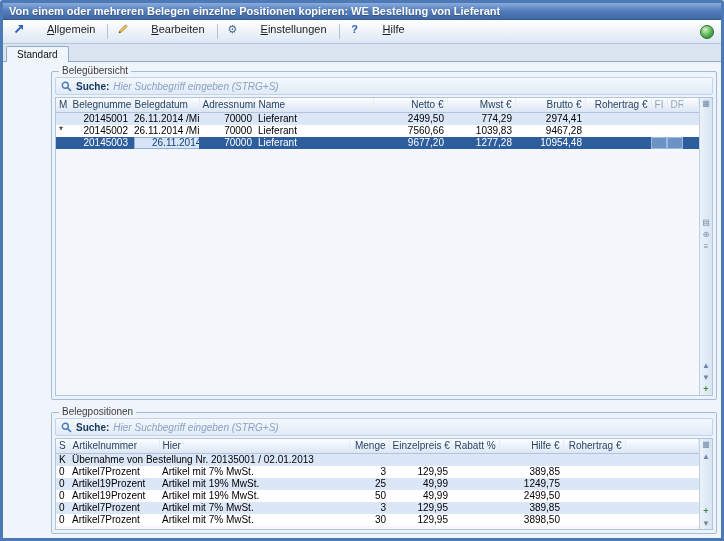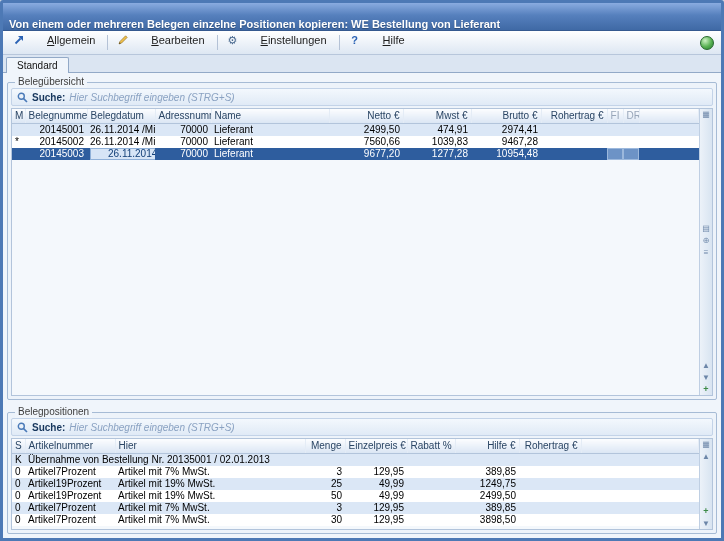--- a/index.html
+++ b/index.html
@@ -12,23 +12,23 @@
   .window {
     width:724px; height:541px;
     border:3px solid #4d79b5;
     border-radius:3px 3px 0 0;
     background:#f0f5fb;
     display:flex; flex-direction:column;
     overflow:hidden;
   }
   
   .titlebar {
-    flex:none; height:28px;
+    flex:none; height:17px;
     background:linear-gradient(180deg,#8aace0 0%, #5680bd 45%, #3f69a5 100%);
-    display:flex; align-items:flex-end; padding:0 6px;
+    display:flex; align-items:center; padding:0 6px;
     border-bottom:1px solid #35598f;
   }
   .title-text {
     color:#fff; font-size:11px; font-weight:bold;
     white-space:nowrap; overflow:hidden;
     text-shadow:0 1px 1px rgba(0,0,0,.3);
   }
   
   .toolbar {
     flex:none; height:24px;
@@ -73,21 +73,21 @@
   .content {
     flex:1; min-height:0;
     display:flex; flex-direction:column;
     padding:9px 4px 4px;
   }
   .group {
     position:relative;
     border:1px solid #a6bbd5; border-radius:2px;
     background:#edf3fa;
     padding:5px 3px 3px;
-    display:flex; flex-direction:column; min-height:0;
+    display:flex; flex-direction:column; min-height:0;margin-left:44px;
   }
   .group-ueb { flex:1; margin-bottom:12px; }
   .group-pos { flex:none; height:122px; }
   .group-label {
     position:absolute; top:-7px; left:7px;
     font-size:10px; line-height:12px; color:#3d3d3d;
     background:#f0f5fb; padding:0 3px;
   }
   
   .searchbar {
@@ -242,21 +242,21 @@
               </tr>
             </thead>
             <tbody>
               <tr class="alt">
                 <td></td>
                 <td class="num">20145001</td>
                 <td>26.11.2014 /Mi</td>
                 <td class="num">70000</td>
                 <td>Lieferant</td>
                 <td class="num">2499,50</td>
-                <td class="num">474,91</td>
+                <td class="num">774,29</td>
                 <td class="num">2974,41</td>
                 <td class="num"></td>
                 <td class="cb"></td>
                 <td class="cb"></td>
                 <td></td>
               </tr>
               <tr>
                 <td>*</td>
                 <td class="num">20145002</td>
                 <td>26.11.2014 /Mi</td>

